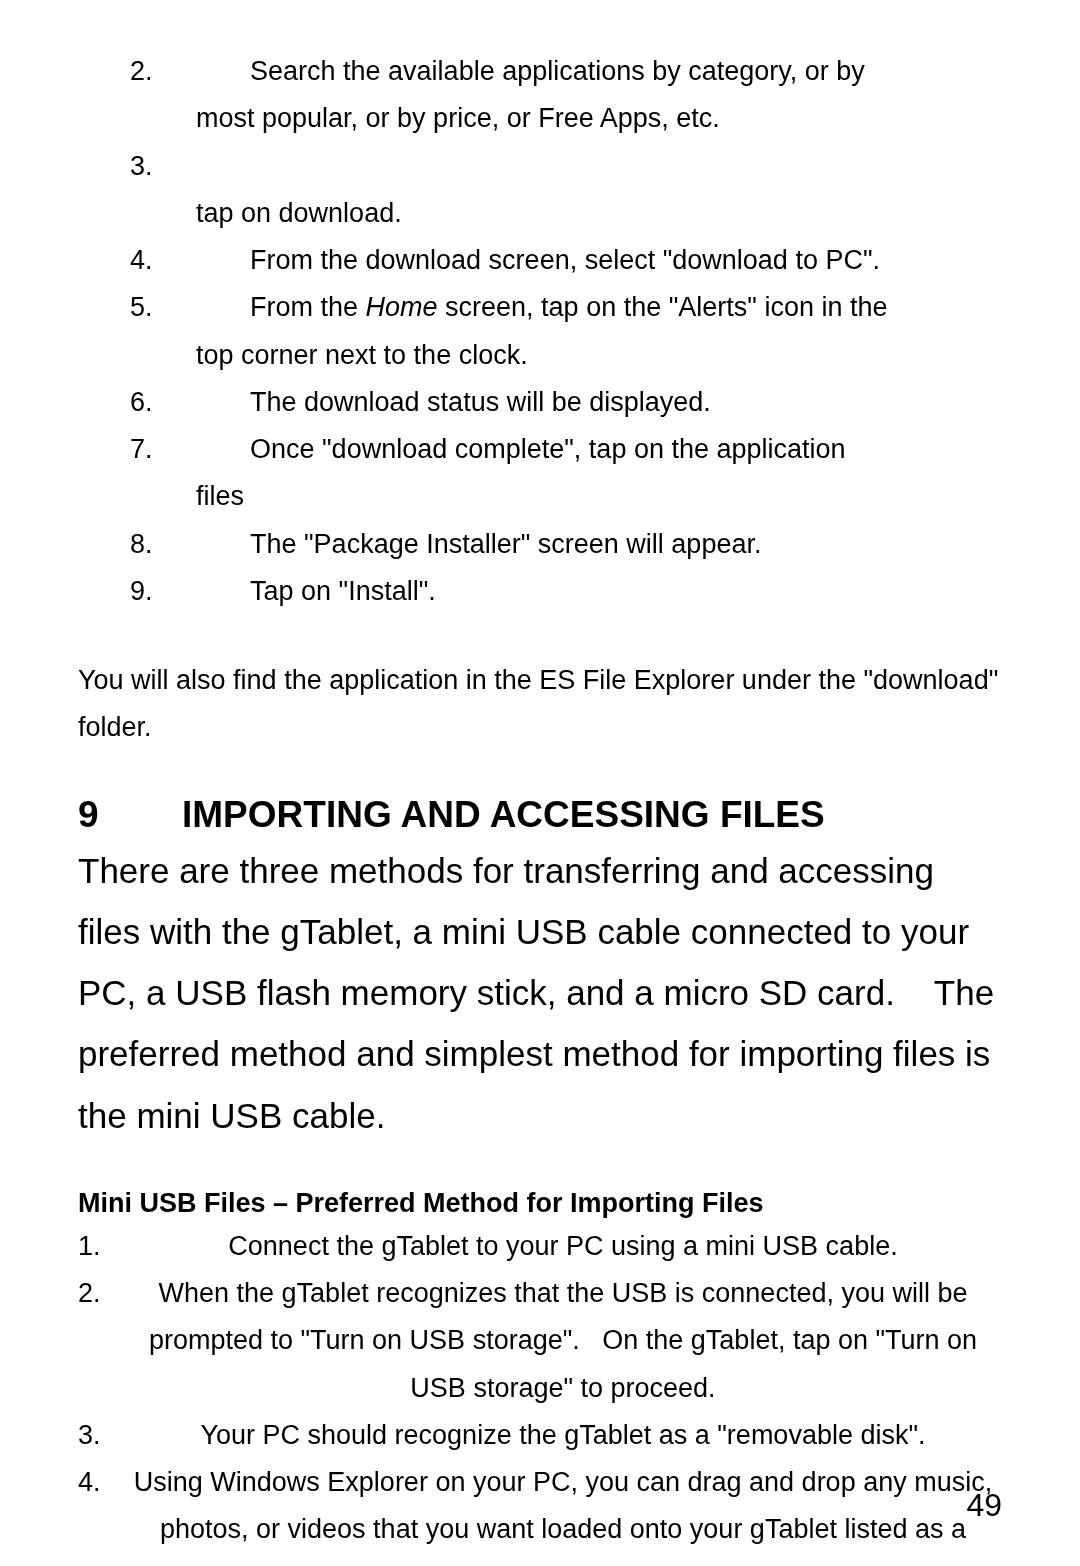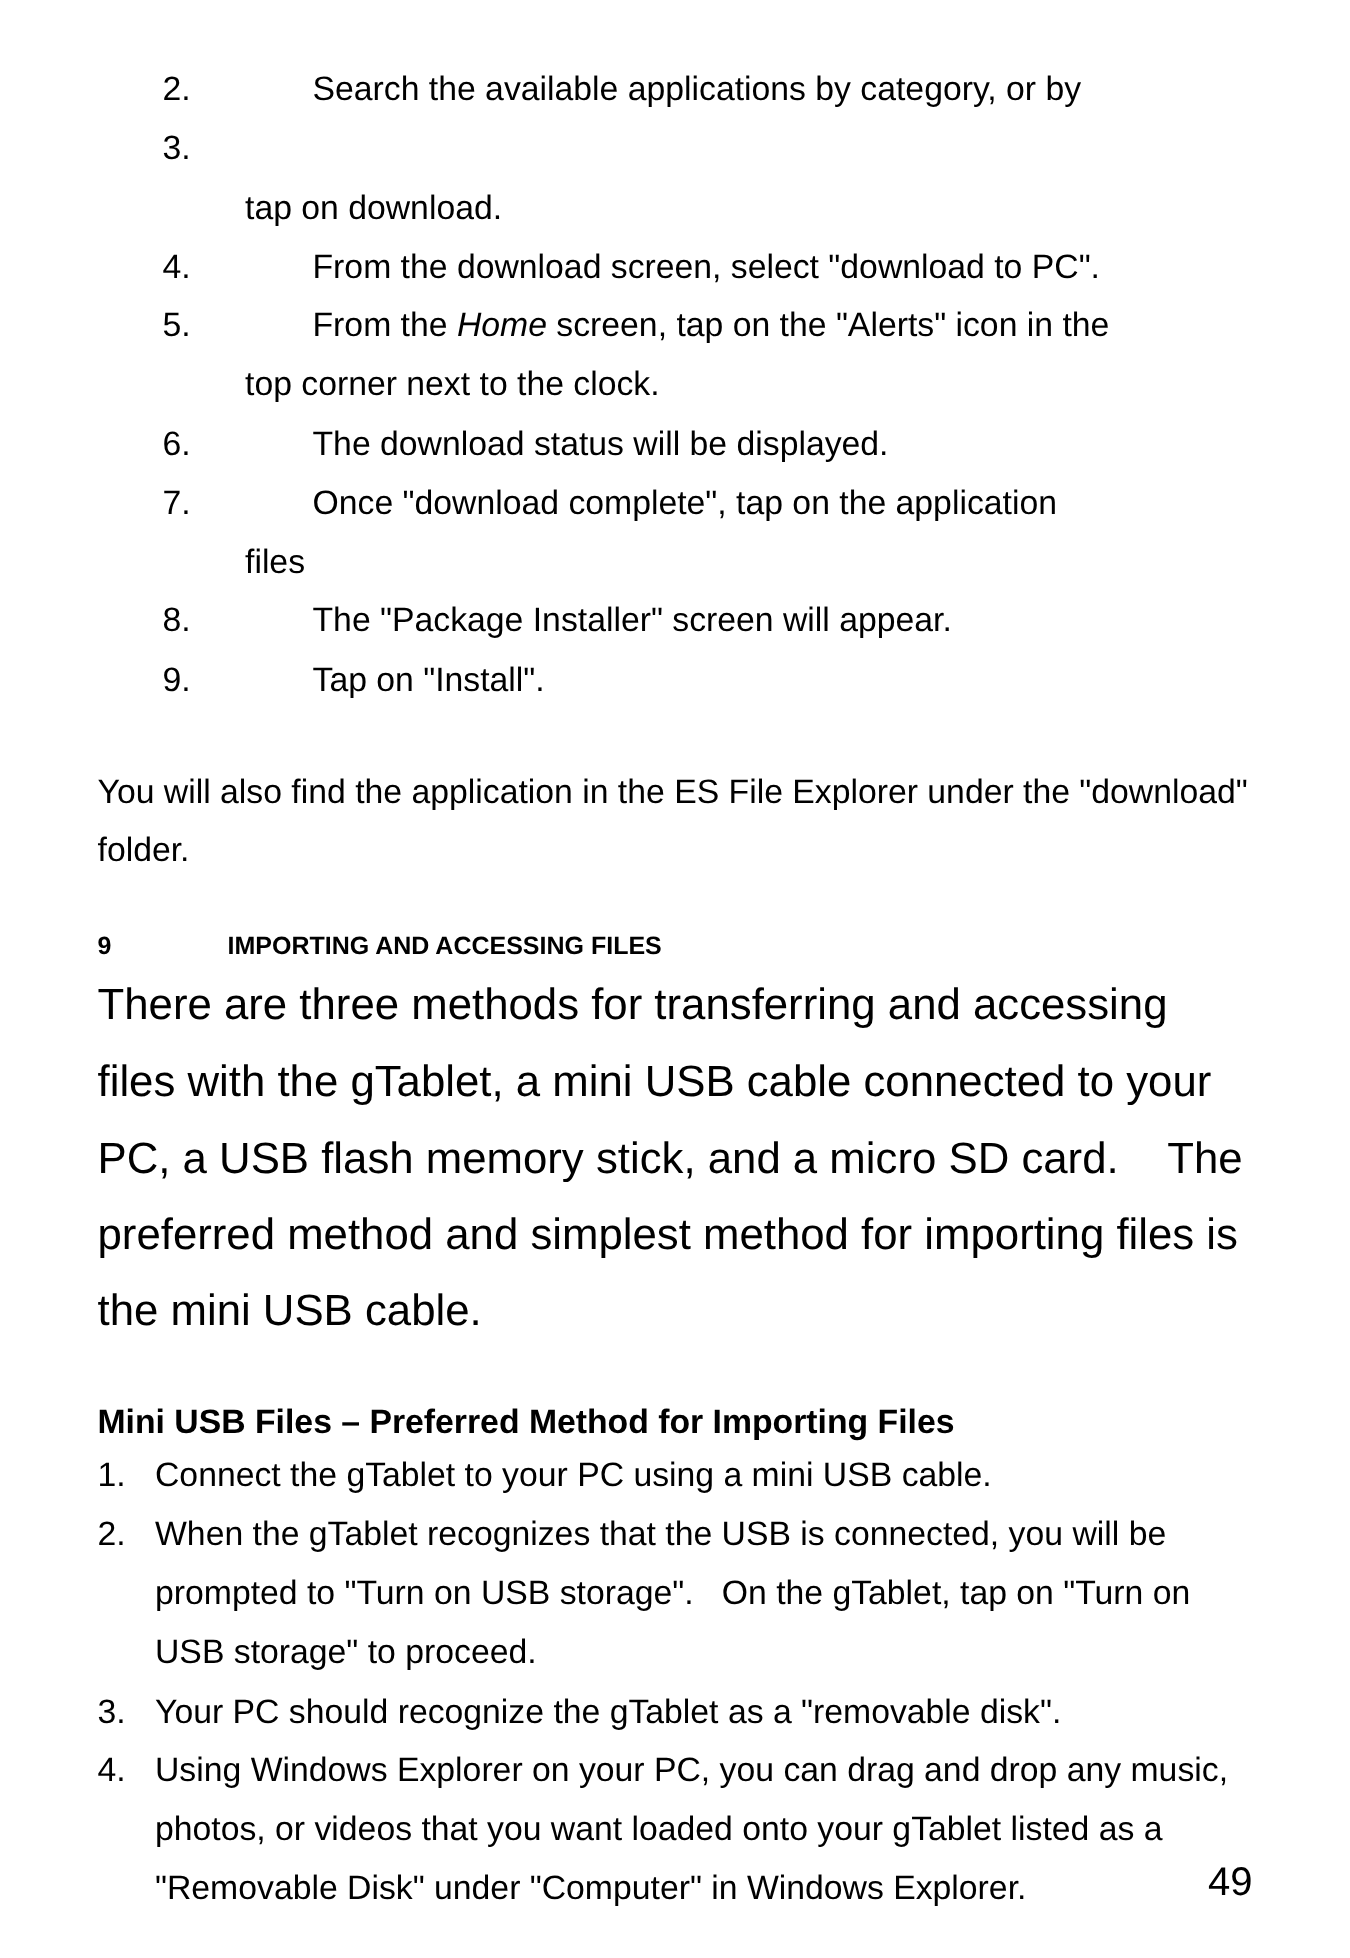--- a/index.html
+++ b/index.html
@@ -36,21 +36,21 @@
       margin-left: -54px;
       line-height: 1.75;
       font-size: 27px;
     }
     .paragraph {
       font-size: 27px;
       line-height: 1.75;
       margin-bottom: 42px;
     }
     .heading {
-      font-size: 20px;
+      font-size: 37px;
       font-weight: bold;
       margin-bottom: 4px;
     }
     .heading .section-num {
       display: inline-block;
       width: 104px;
     }
     .subheading {
       font-size: 27px;
       font-weight: bold;
@@ -68,40 +68,45 @@
       display: flex;
       font-size: 27px;
       line-height: 1.75;
     }
     .second-list .item .num {
       width: 46px;
       flex-shrink: 0;
     }
     .second-list .item .content {
       flex: 1;
+      text-align: center;
     }
     .page-number {
       position: absolute;
       bottom: 42px;
       right: 78px;
       font-size: 32px;
       font-family: Liberation Sans, sans-serif;
     }
     .italic {
       font-style: italic;
     }
   </style>
 </head>
 <body>
 
 <div class="numbered-list">
 
   <div class="numbered-item">
     <span class="num">2.</span>
     <span class="content">Search the available applications by category, or by</span>
+  </div>
+  <div class="numbered-item">
+    <span class="num"></span>
+    <span class="content continuation">most popular, or by price, or Free Apps, etc.</span>
   </div>
 
   <div class="numbered-item">
     <span class="num">3.</span>
   </div>
   <div class="numbered-item">
     <span class="num"></span>
     <span class="content continuation">tap on download.</span>
   </div>
 

